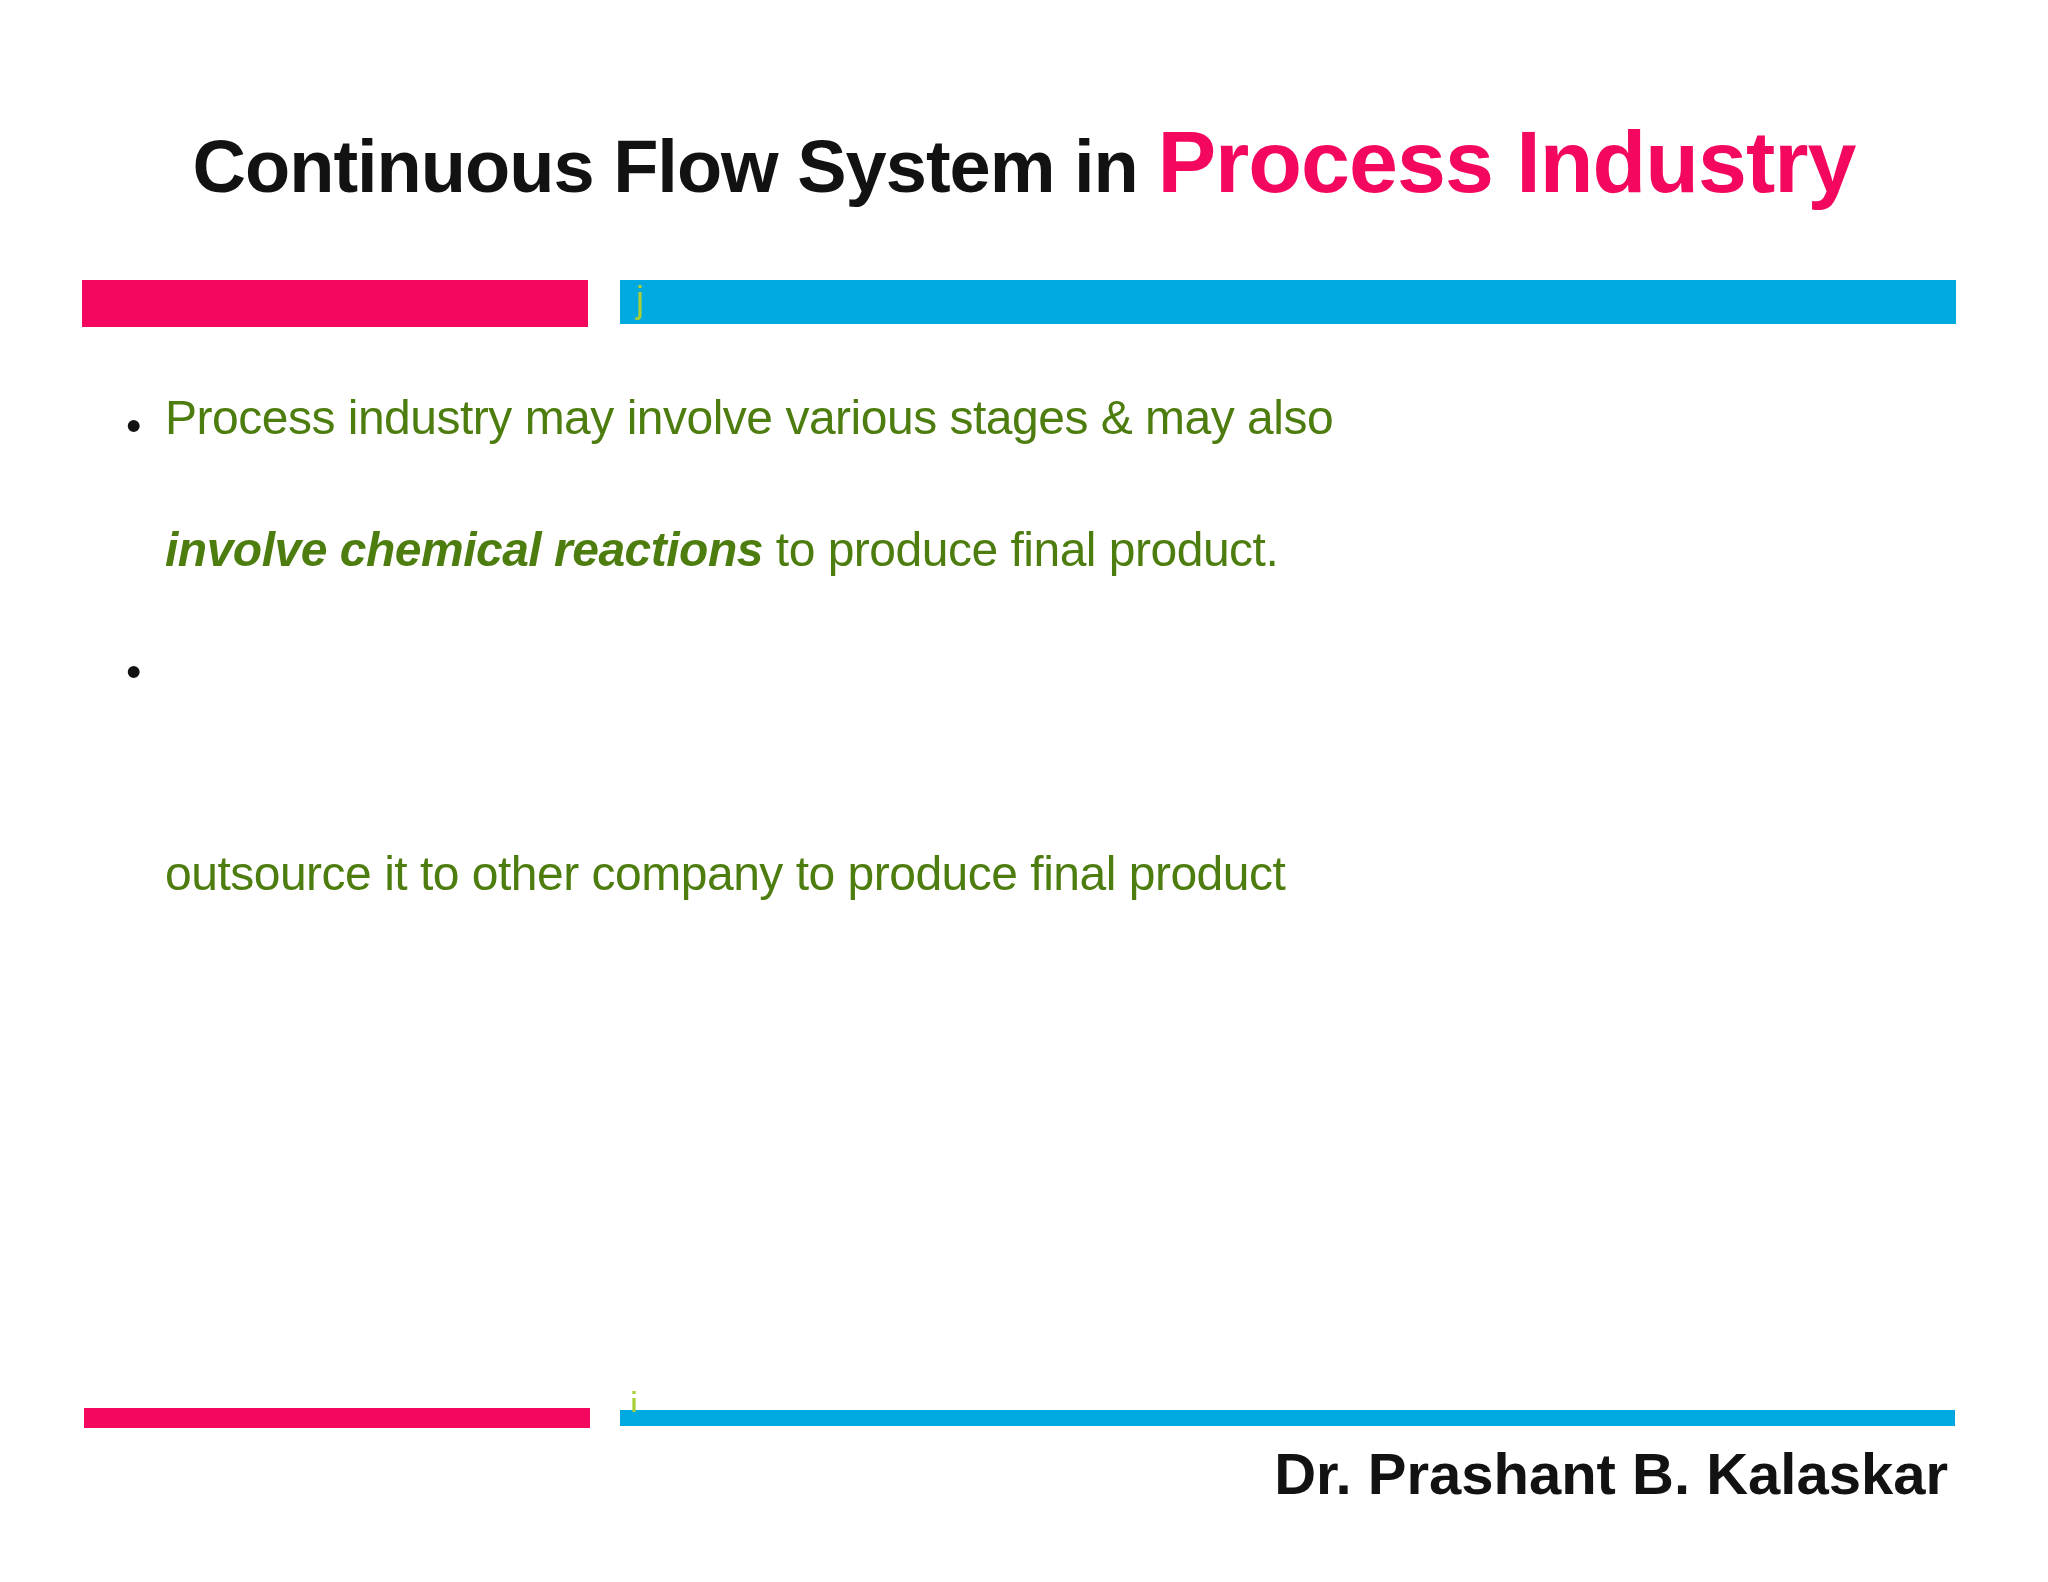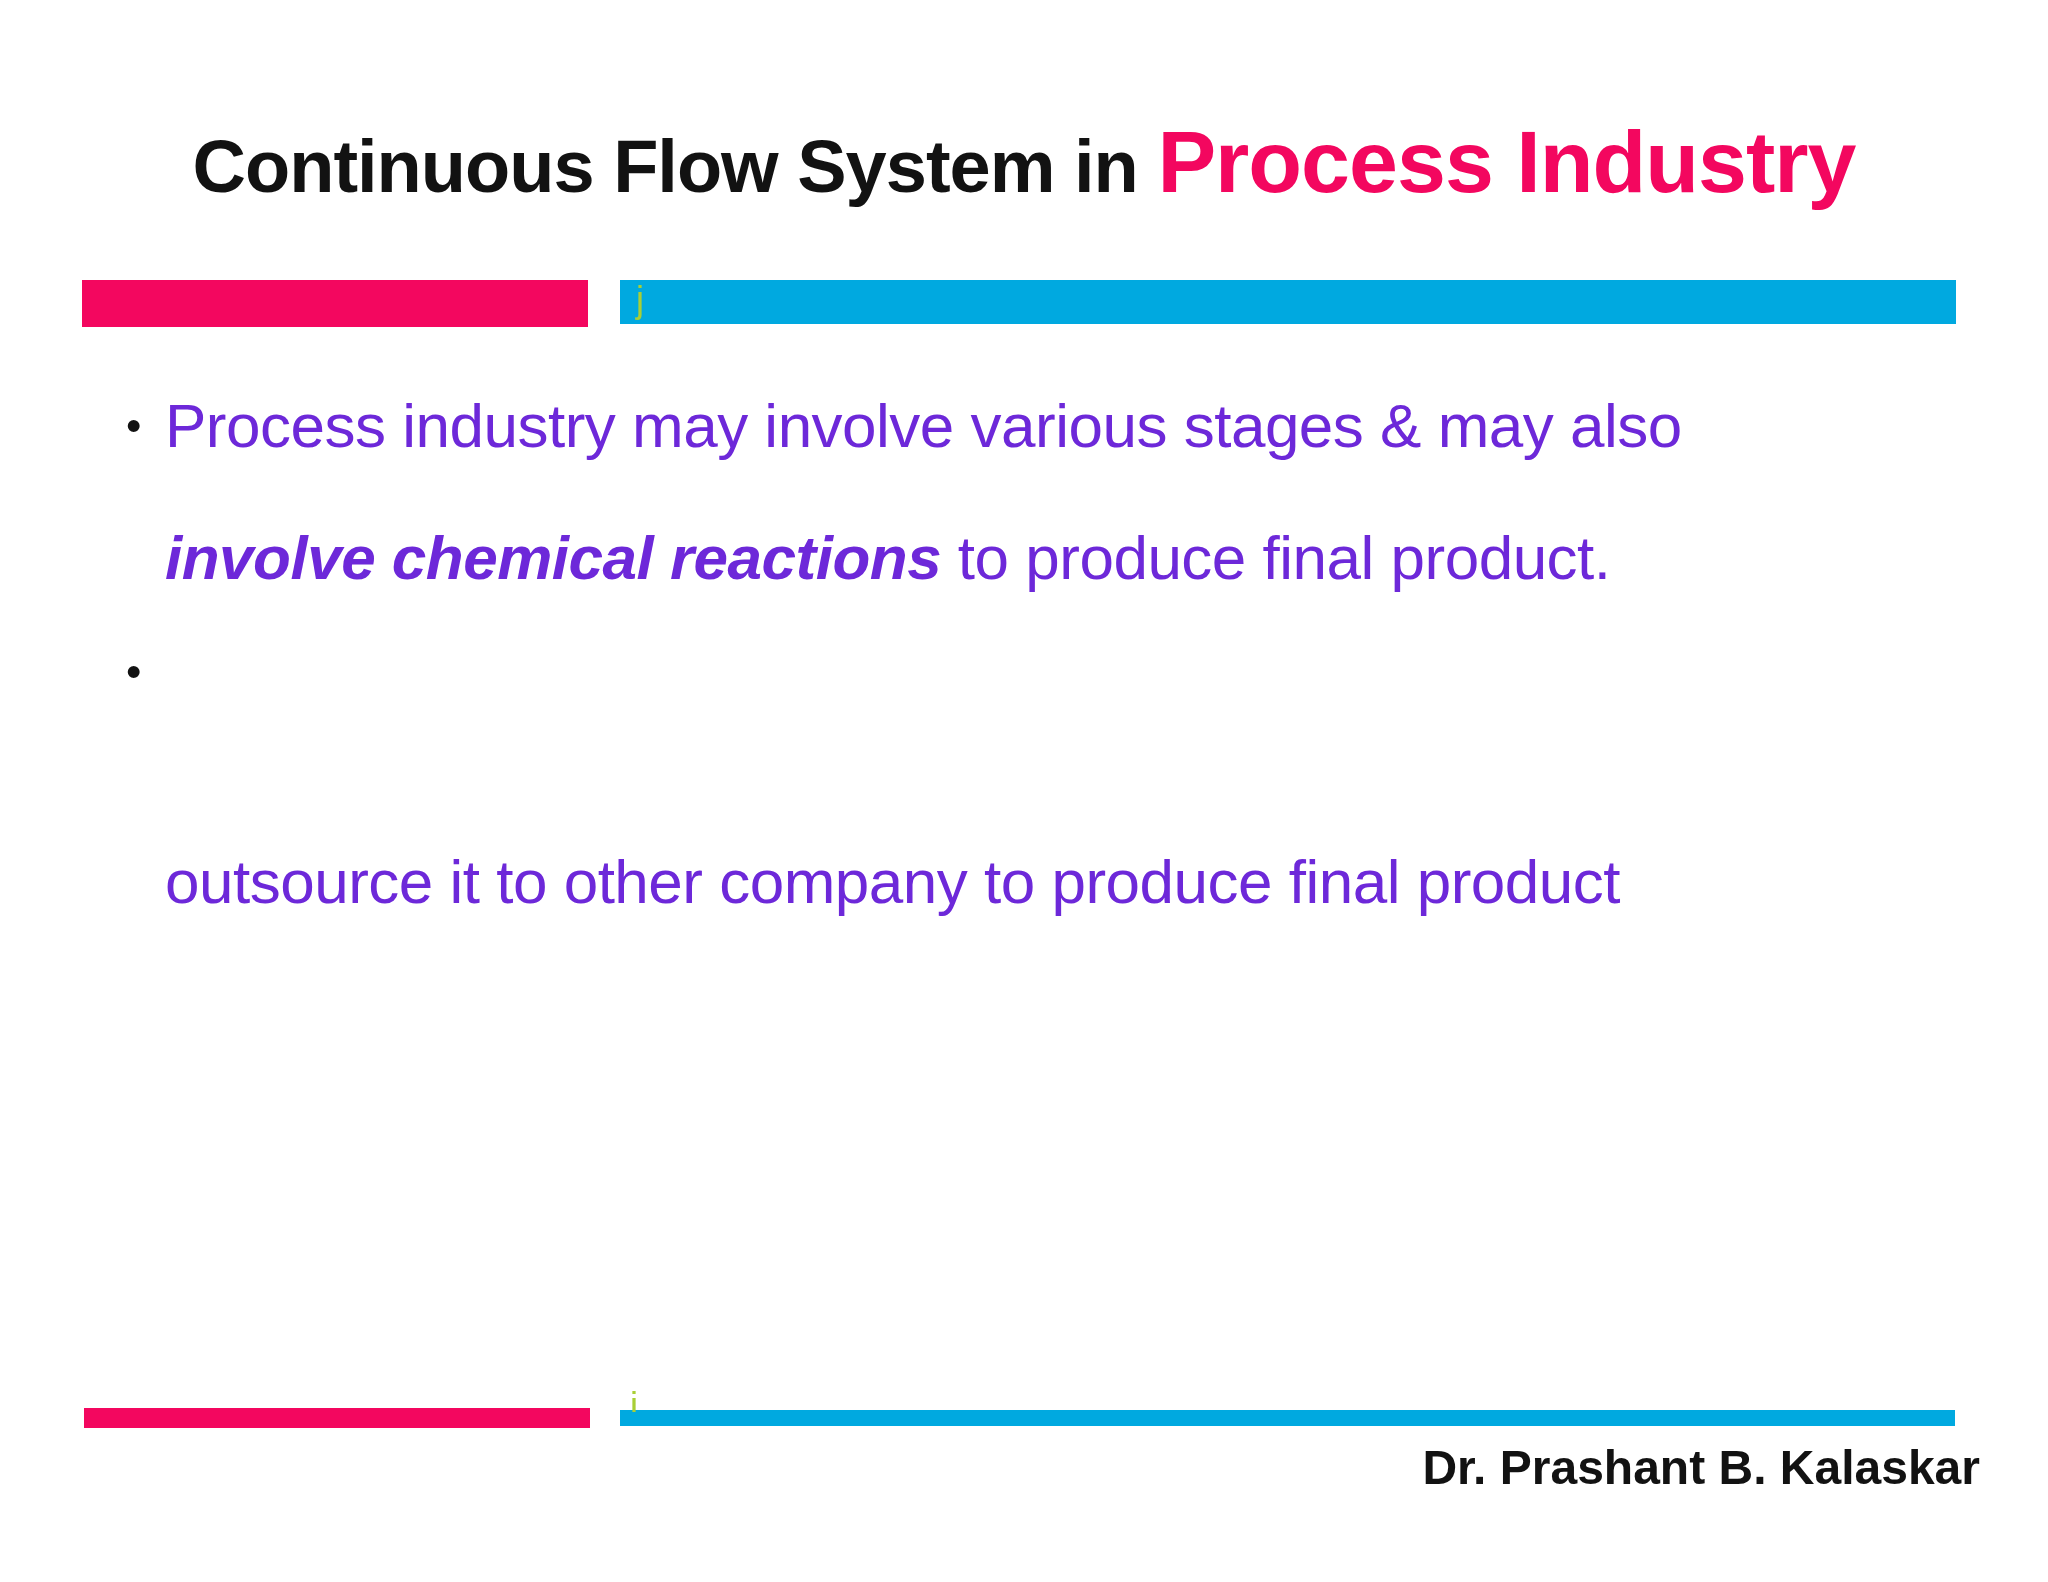--- a/index.html
+++ b/index.html
@@ -54,44 +54,43 @@
   .bottom-glyph-clip span{
     position:absolute;left:0;top:0;
     font-size:36px;line-height:1;
     color:var(--green,#a9cf35);
   }
   
   .body-lines{position:absolute;left:0;top:0;width:2048px;height:1582px;}
   .text-line{
     position:absolute;
     white-space:nowrap;
-    font-size:62px;
+    font-size:48px;
     line-height:1.1;
     letter-spacing:-0.5px;
-    color:#6d28d9;
+    color:#4d7c0f;
   }
   .text-line .seg-regular{font-weight:normal;font-style:normal;}
   .text-line .seg-bold{font-weight:bold;font-style:normal;}
   .text-line .seg-bold-italic{font-weight:bold;font-style:italic;}
   .bullet-dot{
     position:absolute;
     font-size:44px;
     line-height:1;
     color:#121212;
   }
   
   .footer{
     position:absolute;
     left:0;top:1440px;width:1948px;
     text-align:right;
-    font-size:48px;
+    font-size:58px;
     font-weight:bold;
     color:#121212;
     letter-spacing:0px;
-    padding-left:32px;
   }
 </style>
 </head>
 <body>
 
 <div class="slide">
 
   <div class="title">
     <span class="t-black">Continuous Flow System in </span><span class="t-pink">Process Industry</span>
   </div>

